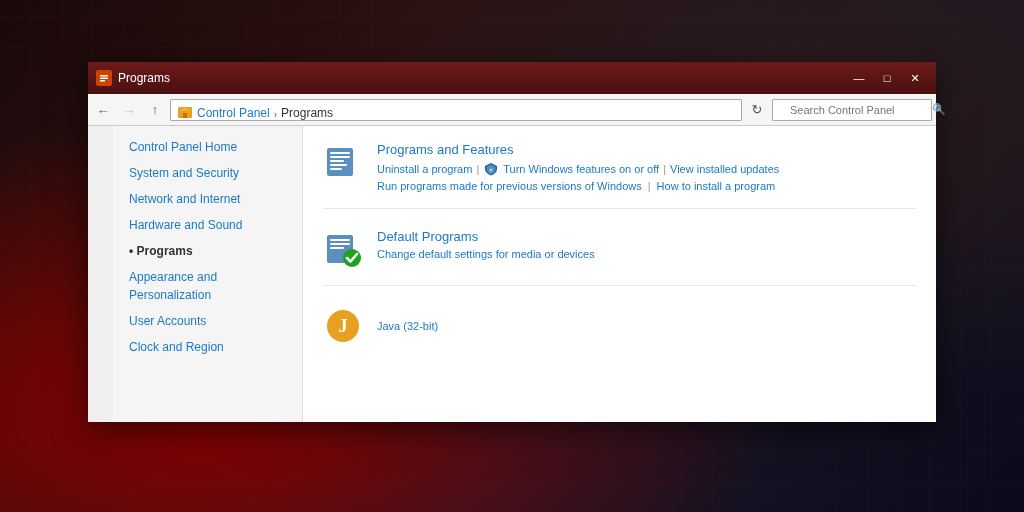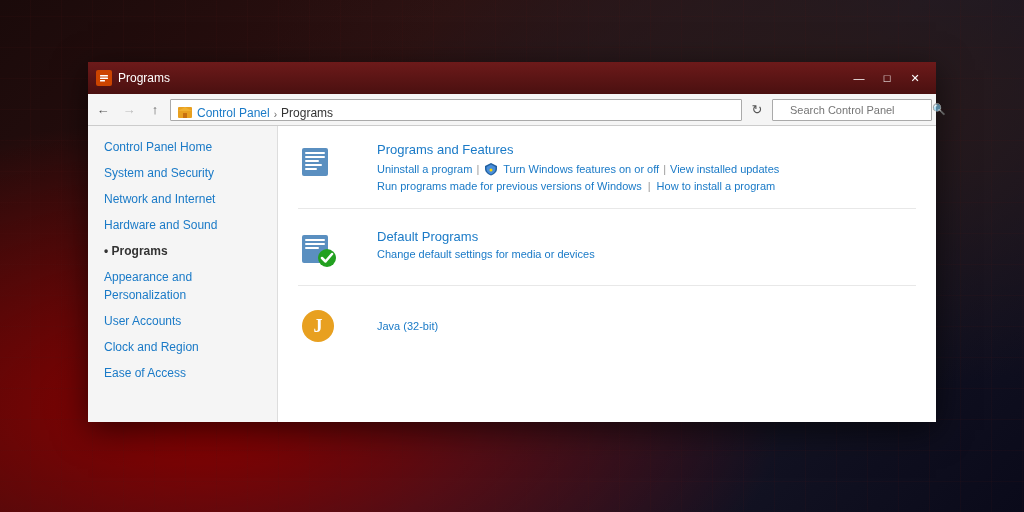--- a/index.html
+++ b/index.html
@@ -180,20 +180,21 @@
       color: #666;
       font-size: 11px;
       cursor: pointer;
     }
 
     
     .content {
       display: flex;
       flex: 1;
       overflow: hidden;
+      margin-left: 25px;
     }
 
     
     .sidebar {
       width: 190px;
       background: #f5f5f5;
       border-right: 1px solid #ddd;
       padding: 8px 0;
       flex-shrink: 0;
       overflow-y: auto;
@@ -228,21 +229,20 @@
       overflow-y: auto;
     }
 
     
     .feature-section {
       display: flex;
       align-items: flex-start;
       margin-bottom: 20px;
       padding-bottom: 16px;
       border-bottom: 1px solid #e8e8e8;
-      gap: 25px;
     }
 
     .feature-section:last-child {
       border-bottom: none;
     }
 
     .feature-icon {
       width: 40px;
       height: 40px;
       flex-shrink: 0;
@@ -363,21 +363,20 @@
 
     <div class="sidebar">
       <a class="sidebar-item">Control Panel Home</a>
       <a class="sidebar-item">System and Security</a>
       <a class="sidebar-item">Network and Internet</a>
       <a class="sidebar-item">Hardware and Sound</a>
       <a class="sidebar-item active">Programs</a>
       <a class="sidebar-item">Appearance and Personalization</a>
       <a class="sidebar-item">User Accounts</a>
       <a class="sidebar-item">Clock and Region</a>
-      <a class="sidebar-item">Ease of Access</a>
     </div>
 
     <div class="main">
 
       <div class="feature-section">
         <div class="feature-icon">
           <svg width="36" height="36" viewBox="0 0 36 36">
             <rect x="2" y="4" width="26" height="28" rx="2" fill="#5a8fc0"></rect>
             <rect x="5" y="8" width="20" height="2" fill="white" rx="1"></rect>
             <rect x="5" y="12" width="20" height="2" fill="white" rx="1"></rect>

